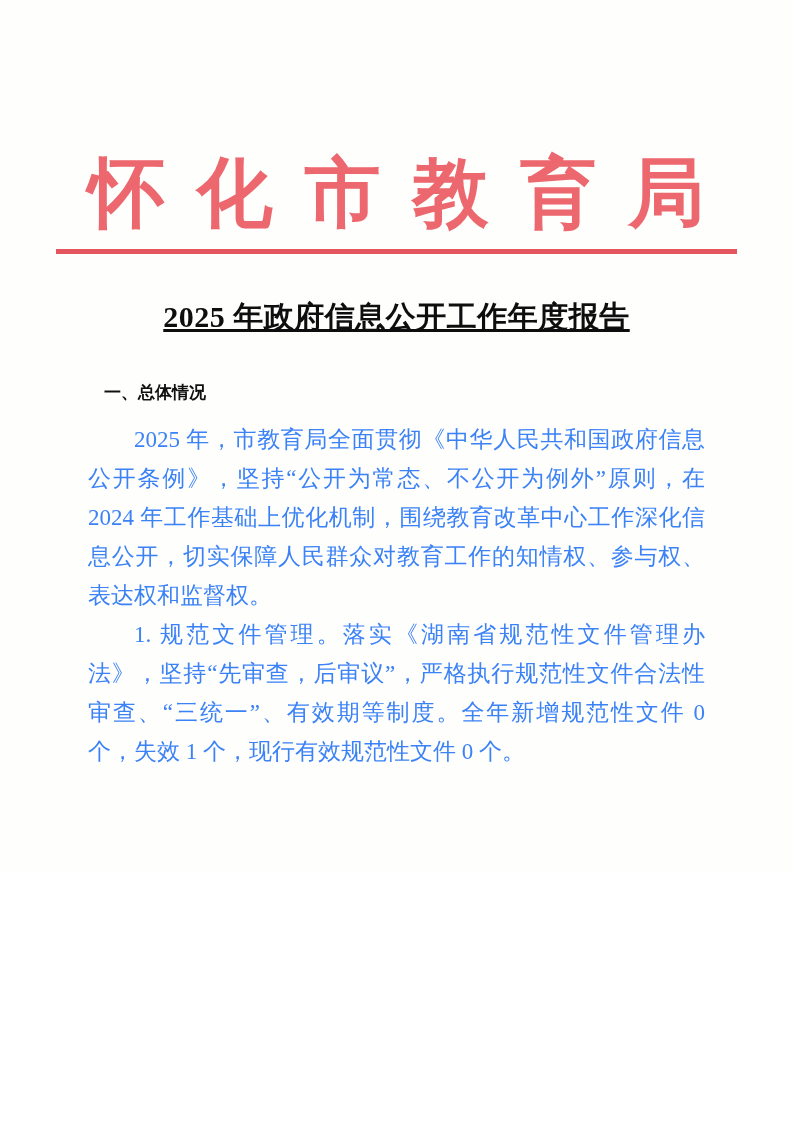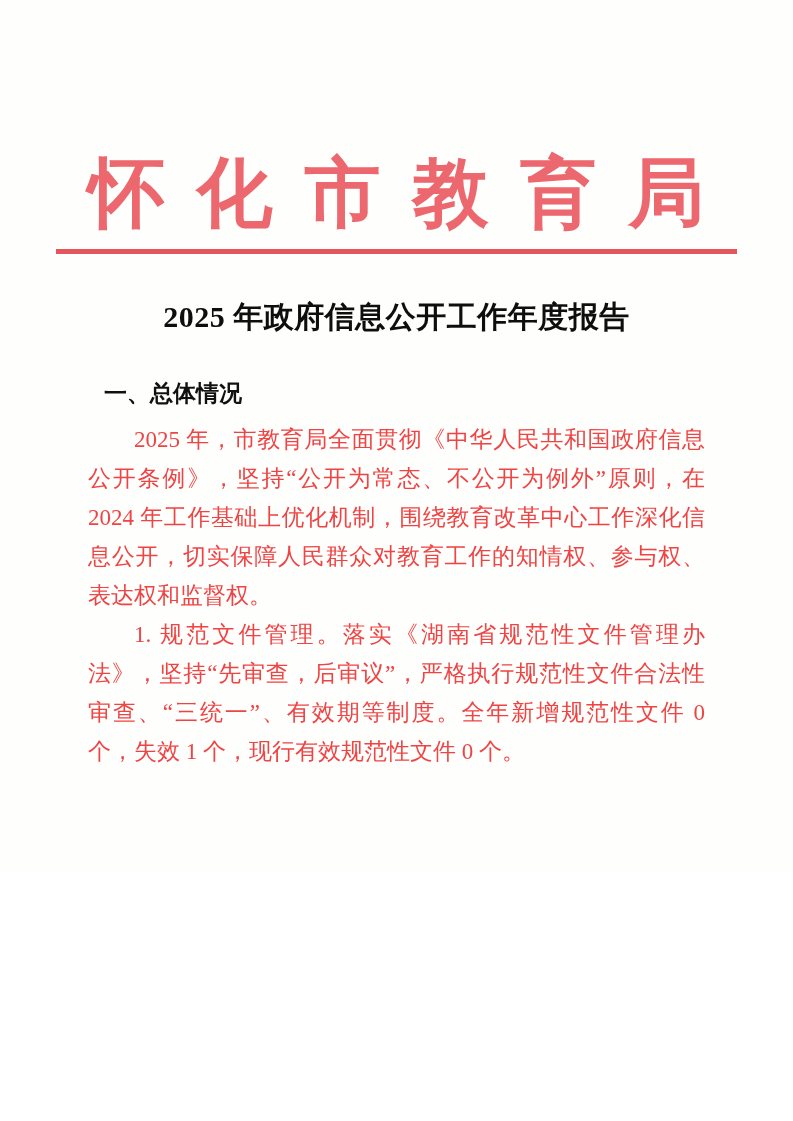--- a/index.html
+++ b/index.html
@@ -30,26 +30,27 @@
     margin: 12px 56px 0 56px;
   }
   .doc-title {
     margin: 44px 0 0 0;
     text-align: center;
     font-size: 30px;
     line-height: 38px;
     font-weight: 700;
     color: #0e0e0e;
     letter-spacing: 0.5px;
+    text-decoration: underline;
   }
   .section-heading {
     margin: 42px 88px 0 88px;
     padding-left: 16px;
     font-family: "Liberation Sans", sans-serif;
-    font-size: 23px;
+    font-size: 17px;
     line-height: 30px;
     font-weight: 700;
     color: #111111;
   }
   .body-text {
     margin: 12px 88px 0 88px;
     font-size: 23px;
     line-height: 39px;
     text-align: justify;
   }
@@ -72,20 +73,20 @@
 <div class="page">
 
   <div class="letterhead" style="color: rgb(236, 104, 110);">怀化市教育局</div>
 
   <div class="red-rule" style="background: rgb(228, 85, 94);"></div>
 
   <h1 class="doc-title">2025 年政府信息公开工作年度报告</h1>
 
   <h2 class="section-heading">一、总体情况</h2>
 
-  <div class="body-text" style="color: #ef4444;">
+  <div class="body-text" style="color: #3b82f6;">
     <p>2025 年，市教育局全面贯彻《中华人民共和国政府信息公开条例》，坚持“公开为常态、不公开为例外”原则，在 2024 年工作基础上优化机制，围绕教育改革中心工作深化信息公开，切实保障人民群众对教育工作的知情权、参与权、表达权和监督权。</p>
     <p>1. 规范文件管理。落实《湖南省规范性文件管理办法》，坚持“先审查，后审议”，严格执行规范性文件合法性审查、“三统一”、有效期等制度。全年新增规范性文件 0 个，失效 1 个，现行有效规范性文件 0 个。</p>
   </div>
 
   <div class="page-number">－ 1 －</div>
 
 </div>
 
 </body></html>

